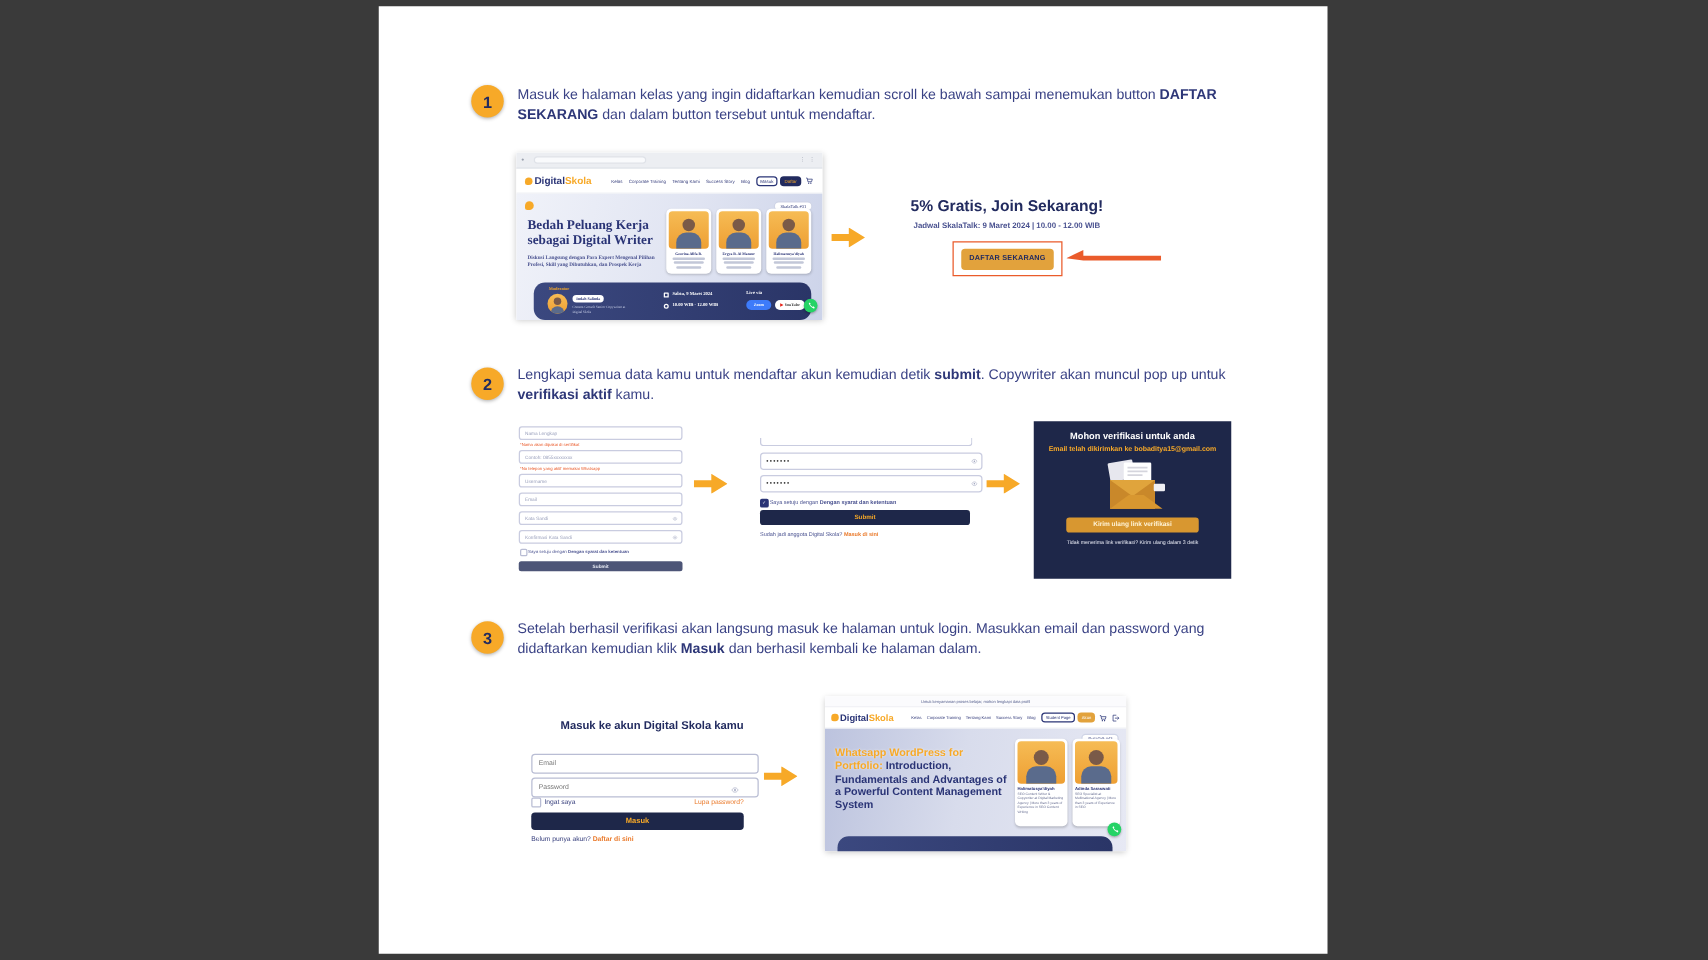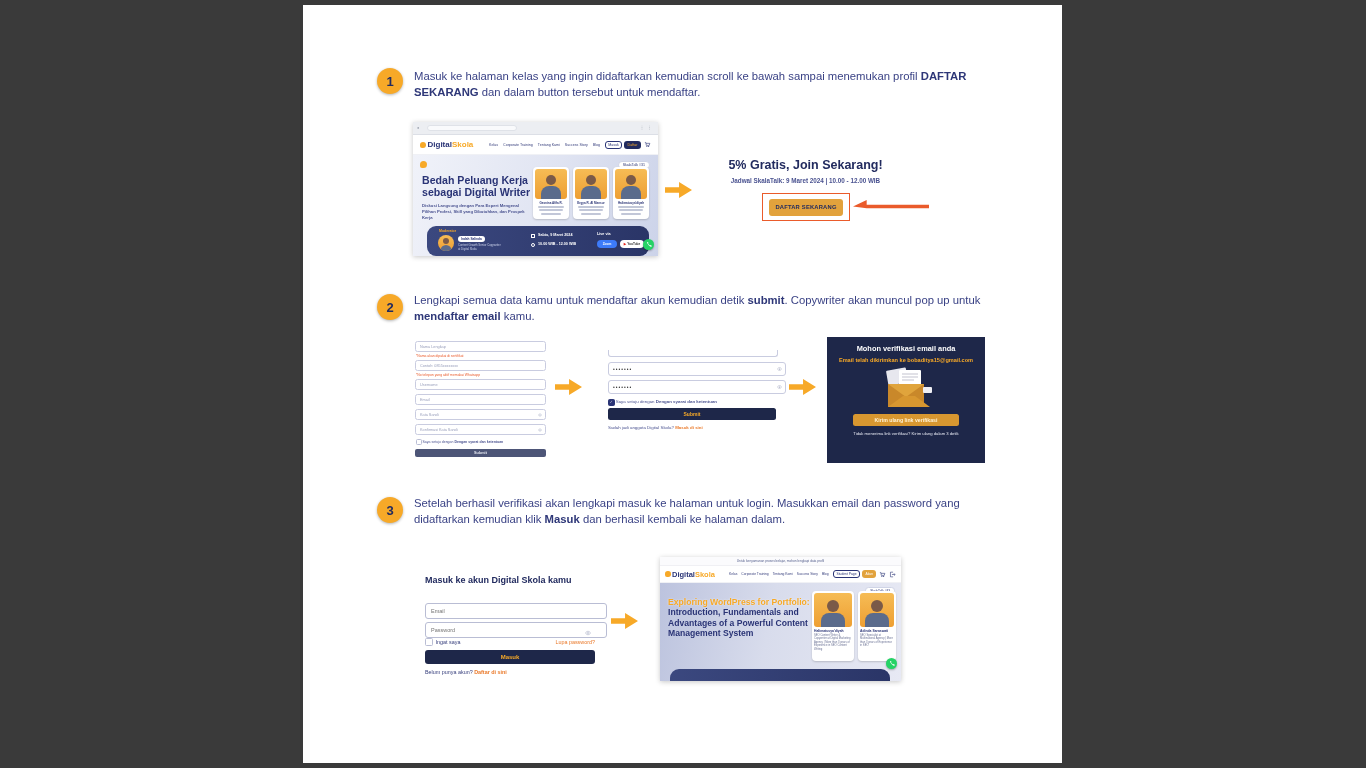--- a/index.html
+++ b/index.html
@@ -20,21 +20,21 @@
   
   .chrome{position:absolute;left:0;top:0;right:0;height:13px;background:#eceef2;border-bottom:1px solid #dcdfe6;}
   .chrome .dots{position:absolute;left:4px;top:3px;font-size:4px;color:#9aa0ad;letter-spacing:1px;}
   .chrome .urlpill{position:absolute;left:14px;top:3px;width:90px;height:6px;border-radius:3px;background:#f9fafc;border:1px solid #dfe2e8;}
   .chrome .rt{position:absolute;right:5px;top:3px;font-size:4.5px;color:#9aa0ad;letter-spacing:1px;}
   .msnav{position:absolute;left:0;right:0;background:#fff;display:flex;align-items:center;}
   .logo{display:flex;align-items:center;font-weight:bold;white-space:nowrap;}
   .logo .mark{background:#F7A928;border-radius:50% 50% 50% 2px;display:inline-block;margin-right:1.5px;}
   .navlinks{display:flex;color:#39417e;white-space:nowrap;}
   .pillbtn{display:flex;align-items:center;justify-content:center;border-radius:3px;white-space:nowrap;}
-  .hero1{position:absolute;left:0;right:0;background:linear-gradient(105deg,#f0f2f9 0%,#e0e4f2 55%,#ccd3e9 100%);}
+  .hero1{position:absolute;left:0;right:0;background:linear-gradient(105deg,#f0f2f9 0%,#e0e4f2 55%,#ccd3e9 100%);font-family:Liberation Serif, serif;}
   .badgepill{position:absolute;background:#fff;border:0.5px solid #cfd4e6;color:#2A3476;border-radius:6px;display:flex;align-items:center;justify-content:center;white-space:nowrap;}
   .spk{position:absolute;background:#fff;border-radius:4px;padding:2px;box-shadow:0 1px 2px rgba(0,0,0,.18);}
   .spk-photo{border-radius:3px;background:linear-gradient(180deg,#F6BC55,#EE9F33);position:relative;overflow:hidden;}
   .head{position:absolute;left:50%;transform:translateX(-50%);border-radius:50%;background:#7a5a48;}
   .torso{position:absolute;left:50%;transform:translateX(-50%);bottom:0;border-radius:8px 8px 0 0;background:#5a6b8c;}
   .bar{height:2px;border-radius:1px;background:#c2c7d8;margin:1.4px auto 0 auto;}
   .modbar{position:absolute;background:linear-gradient(90deg,#3B487F,#2A3567);border-radius:9px;}
   .wacircle{position:absolute;border-radius:50%;background:#25D366;box-shadow:0 1px 2px rgba(0,0,0,.3);display:flex;align-items:center;justify-content:center;}
   
   .mi{position:relative;border:1px solid #c9cce0;border-radius:2.5px;background:#fff;color:#9aa0bc;display:flex;align-items:center;padding:0 4px;}
@@ -52,21 +52,21 @@
 </style>
 </head>
 <body>
 
 <div class="paper">
 
   <div class="step-circle" style="left:74px;top:63px;">
       <span>1</span>
     </div>
   <div class="step-text" style="left:111px;top:63px;width:596px;">
-    <span>Masuk ke halaman kelas yang ingin didaftarkan kemudian scroll ke bawah sampai menemukan profil </span><b>DAFTAR SEKARANG</b><span> dan dalam button tersebut untuk mendaftar.</span>
+    <span>Masuk ke halaman kelas yang ingin didaftarkan kemudian scroll ke bawah sampai menemukan button </span><b>DAFTAR SEKARANG</b><span> dan dalam button tersebut untuk mendaftar.</span>
   </div>
 
   <div class="mini" style="left:110px;top:117px;width:245px;height:134px;">
     <div class="chrome">
       <span class="dots">●</span>
       <span class="urlpill"></span>
       <span class="rt">⋮ ⋮</span>
     </div>
     <div class="msnav" style="top:13px;height:20px;padding:0 7px;border-bottom:1px solid #f0f1f5;">
       <div class="logo" style="font-size:8px;">
@@ -160,21 +160,21 @@
   <div class="abs" style="left:395px;top:172px;width:215px;text-align:center;font-size:6.3px;font-weight:bold;color:#4a5290;">Jadwal SkalaTalk: 9 Maret 2024 | 10.00 - 12.00 WIB</div>
   <div class="abs" style="left:459px;top:188px;width:86px;height:26px;border:1.6px solid #EA5B2B;display:flex;align-items:center;justify-content:center;">
     <span class="pillbtn" style="width:74px;height:17px;background:#E2A23C;color:#222B5F;font-size:5.8px;font-weight:bold;border-radius:3px;letter-spacing:.2px;">DAFTAR SEKARANG</span>
   </div>
   <div class="red-arrow" style="left:550px;top:195px;"></div>
 
   <div class="step-circle" style="left:74px;top:289px;">
       <span>2</span>
     </div>
   <div class="step-text" style="left:111px;top:287px;width:596px;">
-    <span>Lengkapi semua data kamu untuk mendaftar akun kemudian detik </span><b>submit</b><span>. Copywriter akan muncul pop up untuk </span><b>mendaftar email</b><span> kamu.</span>
+    <span>Lengkapi semua data kamu untuk mendaftar akun kemudian detik </span><b>submit</b><span>. Copywriter akan muncul pop up untuk </span><b>verifikasi aktif</b><span> kamu.</span>
   </div>
 
   <div class="abs" style="left:112px;top:336px;width:131px;height:120px;">
     <div class="mi" style="height:9px;font-size:3.8px;">
         <span>Nama Lengkap</span>
       </div>
     <div class="redhint" style="font-size:3.4px;margin:2px 0 2px 1px;">*Nama akan dipakai di sertifikat</div>
     <div class="mi" style="height:9px;font-size:3.8px;">
         <span>Contoh: 0855xxxxxxxx</span>
       </div>
@@ -230,21 +230,21 @@
         </span>
       </div>
     <div style="position:absolute;top:49px;font-size:4.4px;color:#4a5290;"><span class="chk on" style="width:4.5px;height:4.5px;font-size:3.5px;">✓</span> <span>Saya setuju dengan </span><b>Dengan syarat dan ketentuan</b></div>
     <div class="btn-navy" style="position:absolute;top:58px;width:100%;height:12px;font-size:5px;">Submit</div>
     <div style="position:absolute;top:75px;font-size:4.4px;color:#4a5290;"><span>Sudah jadi anggota Digital Skola? </span><span class="olink">Masuk di sini</span></div>
   </div>
 
   <div class="oarrow" style="left:486px;top:374px;"></div>
 
   <div class="popup" style="left:524px;top:332px;width:158px;height:126px;">
-    <div style="margin-top:7px;font-size:7.4px;font-weight:bold;">Mohon verifikasi email anda</div>
+    <div style="margin-top:7px;font-size:7.4px;font-weight:bold;">Mohon verifikasi untuk anda</div>
     <div style="margin-top:4px;font-size:5.6px;font-weight:bold;color:#F7A928;white-space:nowrap;">Email telah dikirimkan ke bobaditya15@gmail.com</div>
     <div style="margin-top:4px;display:flex;justify-content:center;">
       <svg width="58" height="42" viewBox="0 0 58 42">
         <rect x="10" y="2" width="20" height="15" rx="1" fill="#e7e7ee" transform="rotate(-10 20 9)"></rect>
         <rect x="22" y="3" width="22" height="17" rx="1" fill="#ffffff"></rect>
         <line x1="25" y1="7" x2="41" y2="7" stroke="#d5d5dd" stroke-width="1.4"></line>
         <line x1="25" y1="10" x2="41" y2="10" stroke="#d5d5dd" stroke-width="1.4"></line>
         <line x1="25" y1="13" x2="37" y2="13" stroke="#d5d5dd" stroke-width="1.4"></line>
         <path d="M11 17h36v23H11z" fill="#E0A43C"></path>
         <path d="M11 17l18 13 18-13v23H11z" fill="#C9882A"></path>
@@ -253,25 +253,25 @@
       </svg>
     </div>
     <div class="pillbtn" style="margin:5px auto 0 auto;width:106px;height:12px;background:#D89730;color:#FFF3D6;font-size:5.2px;font-weight:bold;border-radius:2.5px;">Kirim ulang link verifikasi</div>
     <div style="margin-top:5px;font-size:4.2px;color:#e8eaf4;">Tidak menerima link verifikasi? Kirim ulang dalam 3 detik</div>
   </div>
 
   <div class="step-circle" style="left:74px;top:492px;">
       <span>3</span>
     </div>
   <div class="step-text" style="left:111px;top:490px;width:596px;">
-    <span>Setelah berhasil verifikasi akan lengkapi masuk ke halaman untuk login. Masukkan email dan password yang didaftarkan kemudian klik </span><b>Masuk</b><span> dan berhasil kembali ke halaman dalam.</span>
+    <span>Setelah berhasil verifikasi akan langsung masuk ke halaman untuk login. Masukkan email dan password yang didaftarkan kemudian klik </span><b>Masuk</b><span> dan berhasil kembali ke halaman dalam.</span>
   </div>
 
   <div class="abs" style="left:122px;top:558px;width:170px;height:116px;">
-    <div style="text-align:left;font-size:9px;font-weight:bold;color:#222B5F;margin-top:12px;">Masuk ke akun Digital Skola kamu</div>
+    <div style="text-align:right;font-size:9px;font-weight:bold;color:#222B5F;margin-top:12px;">Masuk ke akun Digital Skola kamu</div>
     <div style="position:absolute;top:36px;width:100%;">
       <input class="login-input" style="height: 14px; font-size: 5.5px; padding: 0px 5px;" readonly="" placeholder="Email">
     </div>
     <div style="position:absolute;top:55px;width:100%;">
       <input class="login-input" style="height: 14px; font-size: 5.5px; padding: 0px 5px;" readonly="" placeholder="Password">
       <span style="position:absolute;right:4px;top:4px;"><svg width="6" height="6" viewBox="0 0 24 24">
             <path d="M12 5C5 5 2 12 2 12s3 7 10 7 10-7 10-7-3-7-10-7z" fill="none" stroke="#9aa0bc" stroke-width="2"></path>
             <circle cx="12" cy="12" r="3" fill="#9aa0bc"></circle>
           </svg></span>
     </div>
@@ -310,21 +310,21 @@
           <circle cx="10" cy="19" r="1.8" fill="#2A3476"></circle>
           <circle cx="16" cy="19" r="1.8" fill="#2A3476"></circle>
         </svg>
       <svg width="7" height="7" viewBox="0 0 24 24">
           <path d="M14 4H5v16h9M10 12h10M17 8l4 4-4 4" stroke="#2A3476" fill="none" stroke-width="2"></path>
         </svg>
     </div>
     <div style="position:absolute;left:0;right:0;top:26px;height:98px;background:linear-gradient(100deg,#bcc3de 0%,#d8dcec 45%,#e7e9f4 100%);">
       <span class="badgepill" style="right:6px;top:4px;height:7px;padding:0 4px;font-size:3.2px;">SkalaTalk #43</span>
       <div style="position:absolute;left:8px;top:14px;width:142px;font-size:8.6px;font-weight:bold;line-height:1.2;">
-        <span style="color:#F7A928;text-shadow:0 0 2px rgba(255,255,255,.7);">Exploring WordPress for Portfolio:</span><span style="color:#2A3476;"> Introduction, Fundamentals and Advantages of a Powerful Content Management System</span>
+        <span style="color:#F7A928;text-shadow:0 0 2px rgba(255,255,255,.7);">Whatsapp WordPress for Portfolio:</span><span style="color:#2A3476;"> Introduction, Fundamentals and Advantages of a Powerful Content Management System</span>
       </div>
 
       <div class="spk" style="left:152px;top:8px;width:42px;height:70px;">
         <div class="person-photo2" style="height:34px;">
             <div class="head" style="top:7px;width:12px;height:12px;"></div>
             <div class="torso" style="width:24px;height:14px;"></div>
           </div>
         <div style="font-size:3.4px;font-weight:bold;color:#2A3476;margin-top:2px;">Halimatusya'diyah</div>
         <div style="font-size:2.7px;color:#6a7194;line-height:1.25;margin-top:1px;">SEO Content Writer &amp; Copywriter at Digital Marketing Agency | More than 3 years of Experience in SEO Content Writing</div>
       </div>

